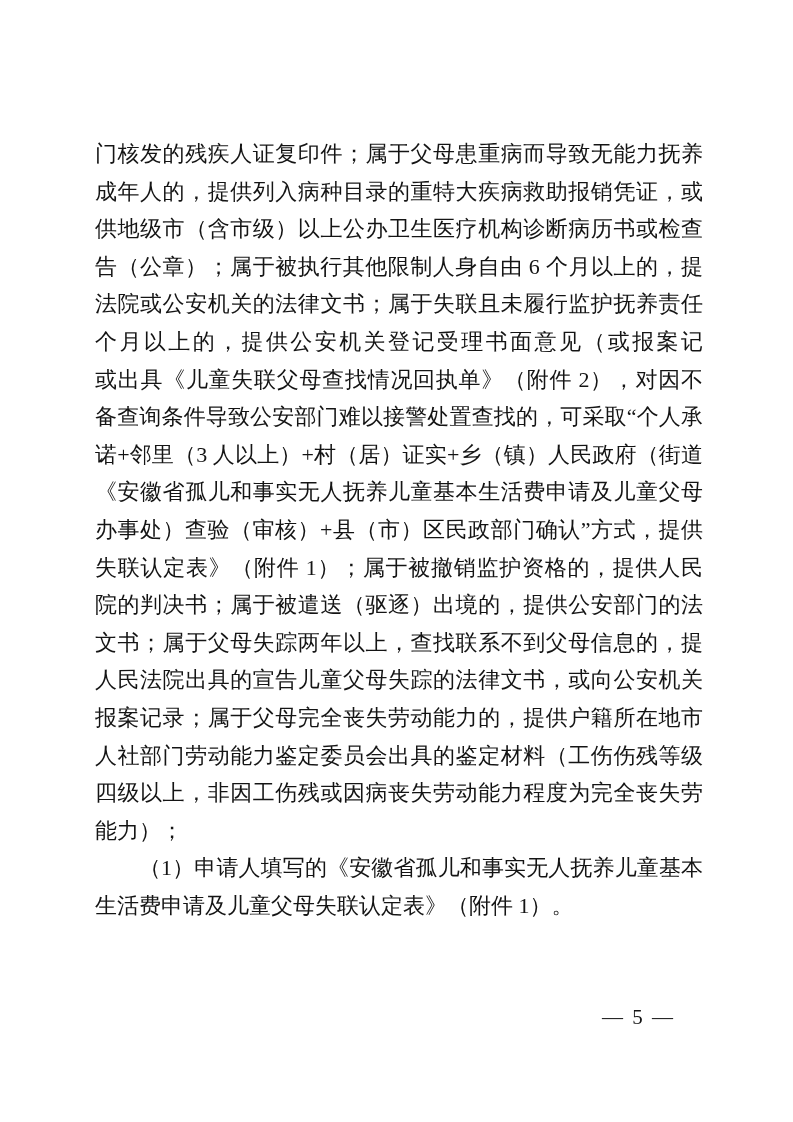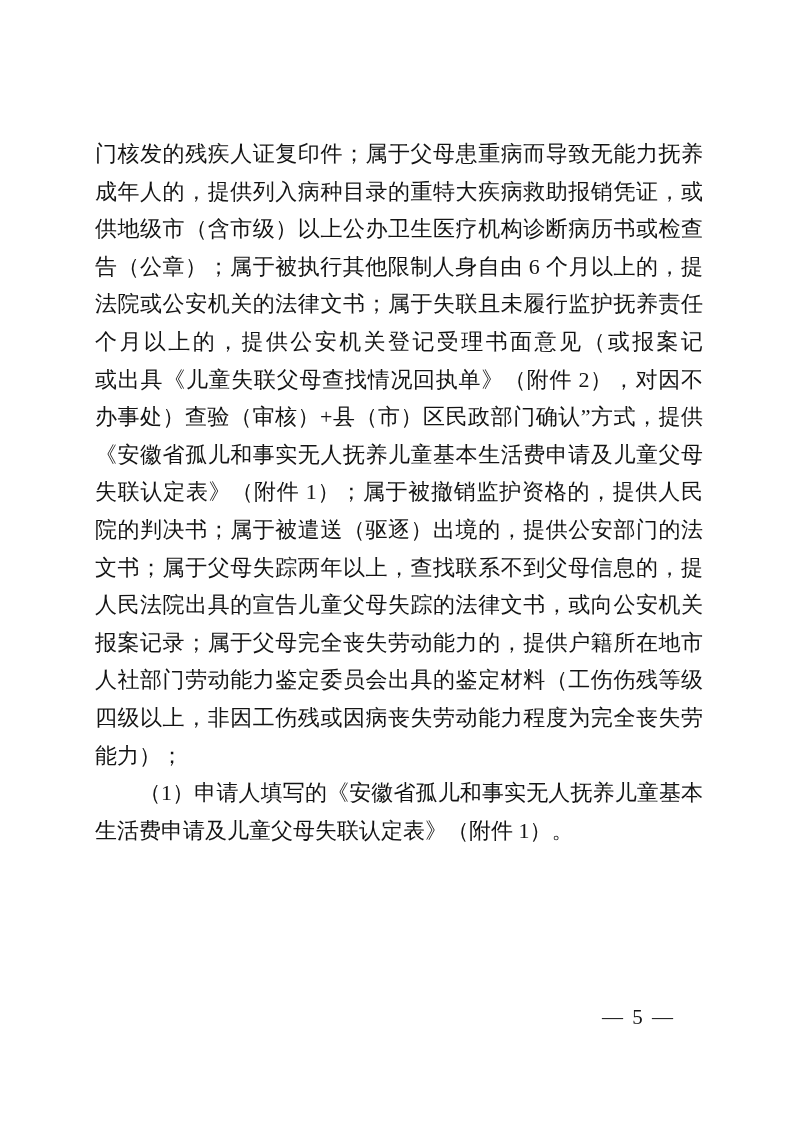--- a/index.html
+++ b/index.html
@@ -55,22 +55,24 @@
 
 <div class="page">
   <div class="text-block">
     <div class="line">门核发的残疾人证复印件；属于父母患重病而导致无能力抚养未</div>
     <div class="line">成年人的，提供列入病种目录的重特大疾病救助报销凭证，或提</div>
     <div class="line">供地级市（含市级）以上公办卫生医疗机构诊断病历书或检查报</div>
     <div class="line">告（公章）；属于被执行其他限制人身自由 6 个月以上的，提供</div>
     <div class="line">法院或公安机关的法律文书；属于失联且未履行监护抚养责任 6</div>
     <div class="line">个月以上的，提供公安机关登记受理书面意见（或报案记录），</div>
     <div class="line">或出具《儿童失联父母查找情况回执单》（附件 2），对因不具</div>
+    <div class="line">备查询条件导致公安部门难以接警处置查找的，可采取“个人承</div>
+    <div class="line">诺+邻里（3 人以上）+村（居）证实+乡（镇）人民政府（街道</div>
+    <div class="line">《安徽省孤儿和事实无人抚养儿童基本生活费申请及儿童父母</div>
     <div class="line">办事处）查验（审核）+县（市）区民政部门确认”方式，提供</div>
-    <div class="line">《安徽省孤儿和事实无人抚养儿童基本生活费申请及儿童父母</div>
     <div class="line">失联认定表》（附件 1）；属于被撤销监护资格的，提供人民法</div>
     <div class="line">院的判决书；属于被遣送（驱逐）出境的，提供公安部门的法律</div>
     <div class="line">文书；属于父母失踪两年以上，查找联系不到父母信息的，提供</div>
     <div class="line">人民法院出具的宣告儿童父母失踪的法律文书，或向公安机关的</div>
     <div class="line">报案记录；属于父母完全丧失劳动能力的，提供户籍所在地市级</div>
     <div class="line">人社部门劳动能力鉴定委员会出具的鉴定材料（工伤伤残等级达</div>
     <div class="line">四级以上，非因工伤残或因病丧失劳动能力程度为完全丧失劳动</div>
     <div class="line left">能力）；</div>
     <div class="line indent">（1）申请人填写的《安徽省孤儿和事实无人抚养儿童基本</div>
     <div class="line left">生活费申请及儿童父母失联认定表》（附件 1）。</div>

